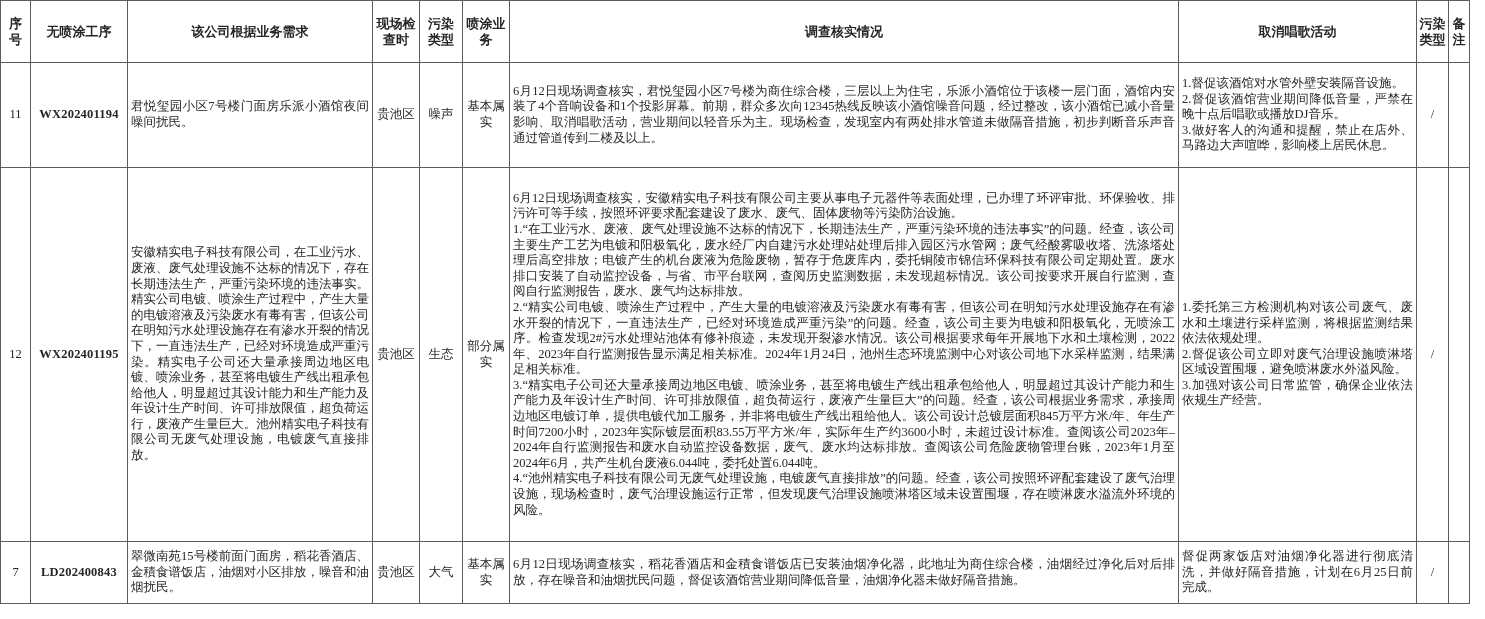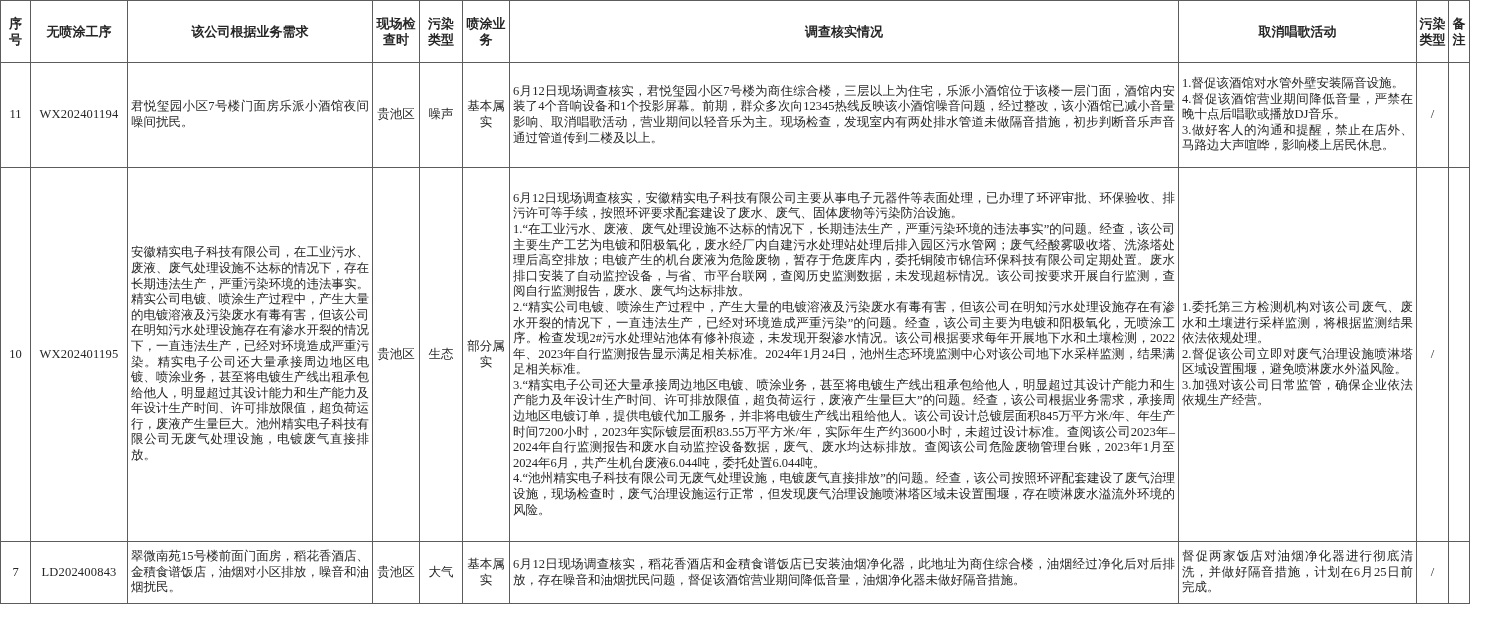--- a/index.html
+++ b/index.html
@@ -29,21 +29,21 @@
     text-align: center;
     padding: 4px 2px;
   }
   tr.header-row { height: 62px; }
   tr.row-11 { height: 105px; }
   tr.row-12 { height: 374px; }
   tr.row-13 { height: 62px; }
   .center { text-align: center; }
   .just { text-align: justify; }
   .pre { white-space: pre-line; }
-  .mono-num { letter-spacing: 0.2px; }
+  .mono-num { letter-spacing: 0.2px; font-weight: bold; }
 </style>
 </head>
 <body>
 
 <div class="sheet">
   <table class="report">
     <colgroup>
       <col style="width:30px">
         <col style="width:97px">
         <col style="width:245px">
@@ -72,27 +72,27 @@
     <tbody>
       <tr class="row-11">
         <td class="center">11</td>
         <td class="center mono-num">WX202401194</td>
         <td class="just">君悦玺园小区7号楼门面房乐派小酒馆夜间噪间扰民。</td>
         <td class="center">贵池区</td>
         <td class="center">噪声</td>
         <td class="center">基本属实</td>
         <td class="just pre">6月12日现场调查核实，君悦玺园小区7号楼为商住综合楼，三层以上为住宅，乐派小酒馆位于该楼一层门面，酒馆内安装了4个音响设备和1个投影屏幕。前期，群众多次向12345热线反映该小酒馆噪音问题，经过整改，该小酒馆已减小音量影响、取消唱歌活动，营业期间以轻音乐为主。现场检查，发现室内有两处排水管道未做隔音措施，初步判断音乐声音通过管道传到二楼及以上。</td>
         <td class="just pre">1.督促该酒馆对水管外壁安装隔音设施。
-4.督促该酒馆营业期间降低音量，严禁在晚十点后唱歌或播放DJ音乐。
+2.督促该酒馆营业期间降低音量，严禁在晚十点后唱歌或播放DJ音乐。
 3.做好客人的沟通和提醒，禁止在店外、马路边大声喧哗，影响楼上居民休息。</td>
         <td class="center">/</td>
         <td class="center"></td>
       </tr>
       <tr class="row-12">
-        <td class="center">10</td>
+        <td class="center">12</td>
         <td class="center mono-num">WX202401195</td>
         <td class="just">安徽精实电子科技有限公司，在工业污水、废液、废气处理设施不达标的情况下，存在长期违法生产，严重污染环境的违法事实。精实公司电镀、喷涂生产过程中，产生大量的电镀溶液及污染废水有毒有害，但该公司在明知污水处理设施存在有渗水开裂的情况下，一直违法生产，已经对环境造成严重污染。精实电子公司还大量承接周边地区电镀、喷涂业务，甚至将电镀生产线出租承包给他人，明显超过其设计能力和生产能力及年设计生产时间、许可排放限值，超负荷运行，废液产生量巨大。池州精实电子科技有限公司无废气处理设施，电镀废气直接排放。</td>
         <td class="center">贵池区</td>
         <td class="center">生态</td>
         <td class="center">部分属实</td>
         <td class="just pre">6月12日现场调查核实，安徽精实电子科技有限公司主要从事电子元器件等表面处理，已办理了环评审批、环保验收、排污许可等手续，按照环评要求配套建设了废水、废气、固体废物等污染防治设施。
 1.“在工业污水、废液、废气处理设施不达标的情况下，长期违法生产，严重污染环境的违法事实”的问题。经查，该公司主要生产工艺为电镀和阳极氧化，废水经厂内自建污水处理站处理后排入园区污水管网；废气经酸雾吸收塔、洗涤塔处理后高空排放；电镀产生的机台废液为危险废物，暂存于危废库内，委托铜陵市锦信环保科技有限公司定期处置。废水排口安装了自动监控设备，与省、市平台联网，查阅历史监测数据，未发现超标情况。该公司按要求开展自行监测，查阅自行监测报告，废水、废气均达标排放。
 2.“精实公司电镀、喷涂生产过程中，产生大量的电镀溶液及污染废水有毒有害，但该公司在明知污水处理设施存在有渗水开裂的情况下，一直违法生产，已经对环境造成严重污染”的问题。经查，该公司主要为电镀和阳极氧化，无喷涂工序。检查发现2#污水处理站池体有修补痕迹，未发现开裂渗水情况。该公司根据要求每年开展地下水和土壤检测，2022年、2023年自行监测报告显示满足相关标准。2024年1月24日，池州生态环境监测中心对该公司地下水采样监测，结果满足相关标准。
 3.“精实电子公司还大量承接周边地区电镀、喷涂业务，甚至将电镀生产线出租承包给他人，明显超过其设计产能力和生产能力及年设计生产时间、许可排放限值，超负荷运行，废液产生量巨大”的问题。经查，该公司根据业务需求，承接周边地区电镀订单，提供电镀代加工服务，并非将电镀生产线出租给他人。该公司设计总镀层面积845万平方米/年、年生产时间7200小时，2023年实际镀层面积83.55万平方米/年，实际年生产约3600小时，未超过设计标准。查阅该公司2023年–2024年自行监测报告和废水自动监控设备数据，废气、废水均达标排放。查阅该公司危险废物管理台账，2023年1月至2024年6月，共产生机台废液6.044吨，委托处置6.044吨。
 4.“池州精实电子科技有限公司无废气处理设施，电镀废气直接排放”的问题。经查，该公司按照环评配套建设了废气治理设施，现场检查时，废气治理设施运行正常，但发现废气治理设施喷淋塔区域未设置围堰，存在喷淋废水溢流外环境的风险。</td>

